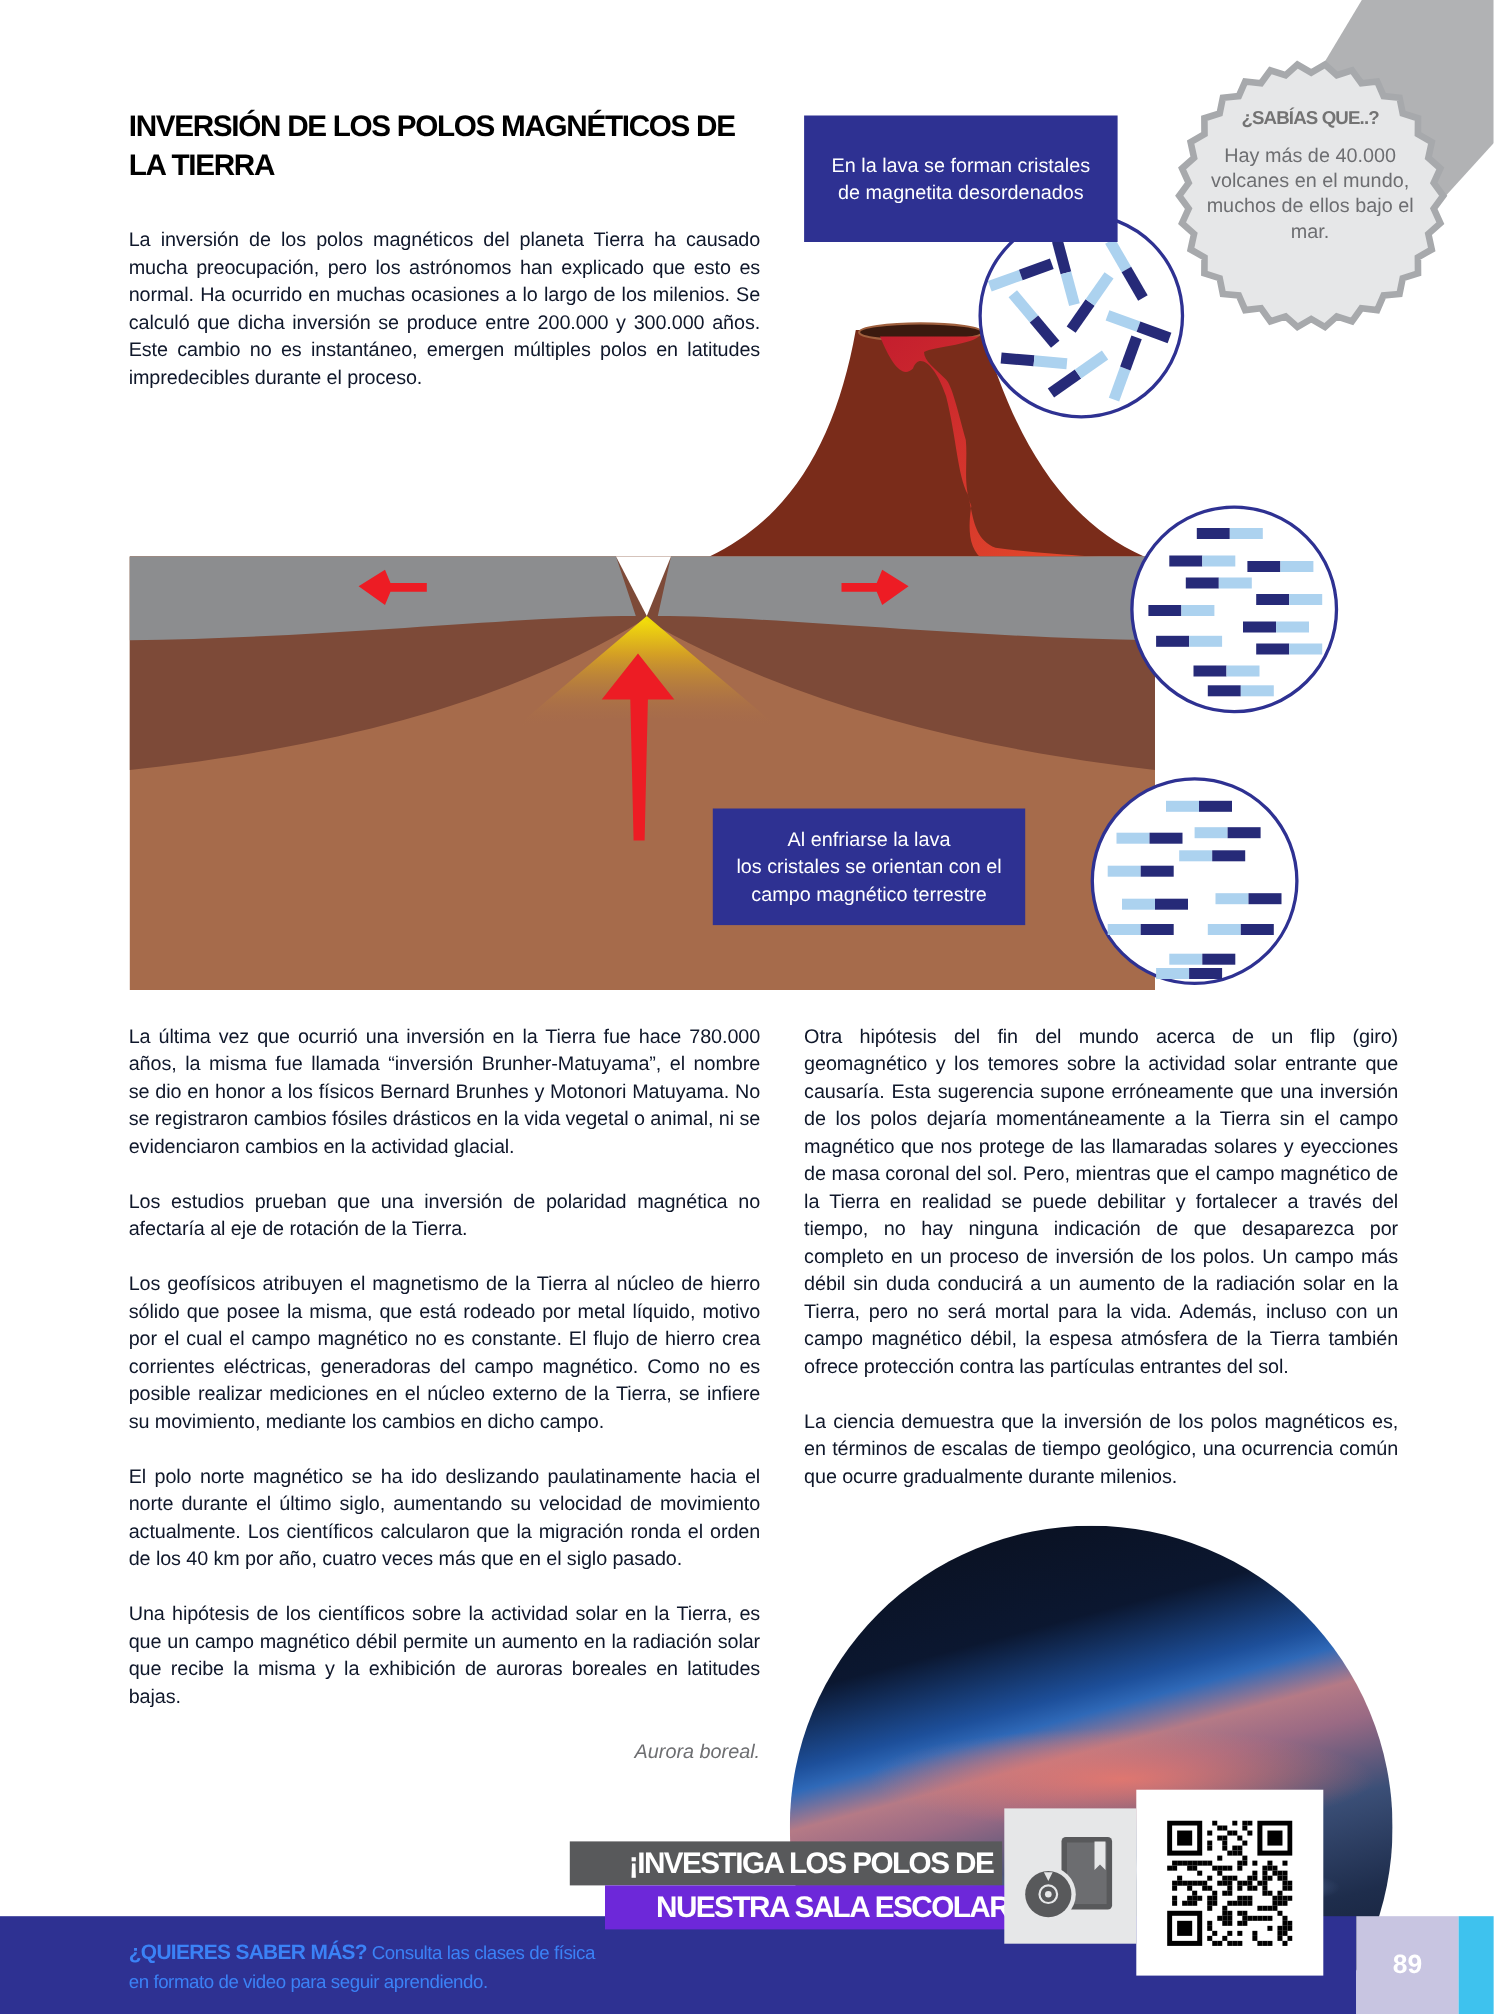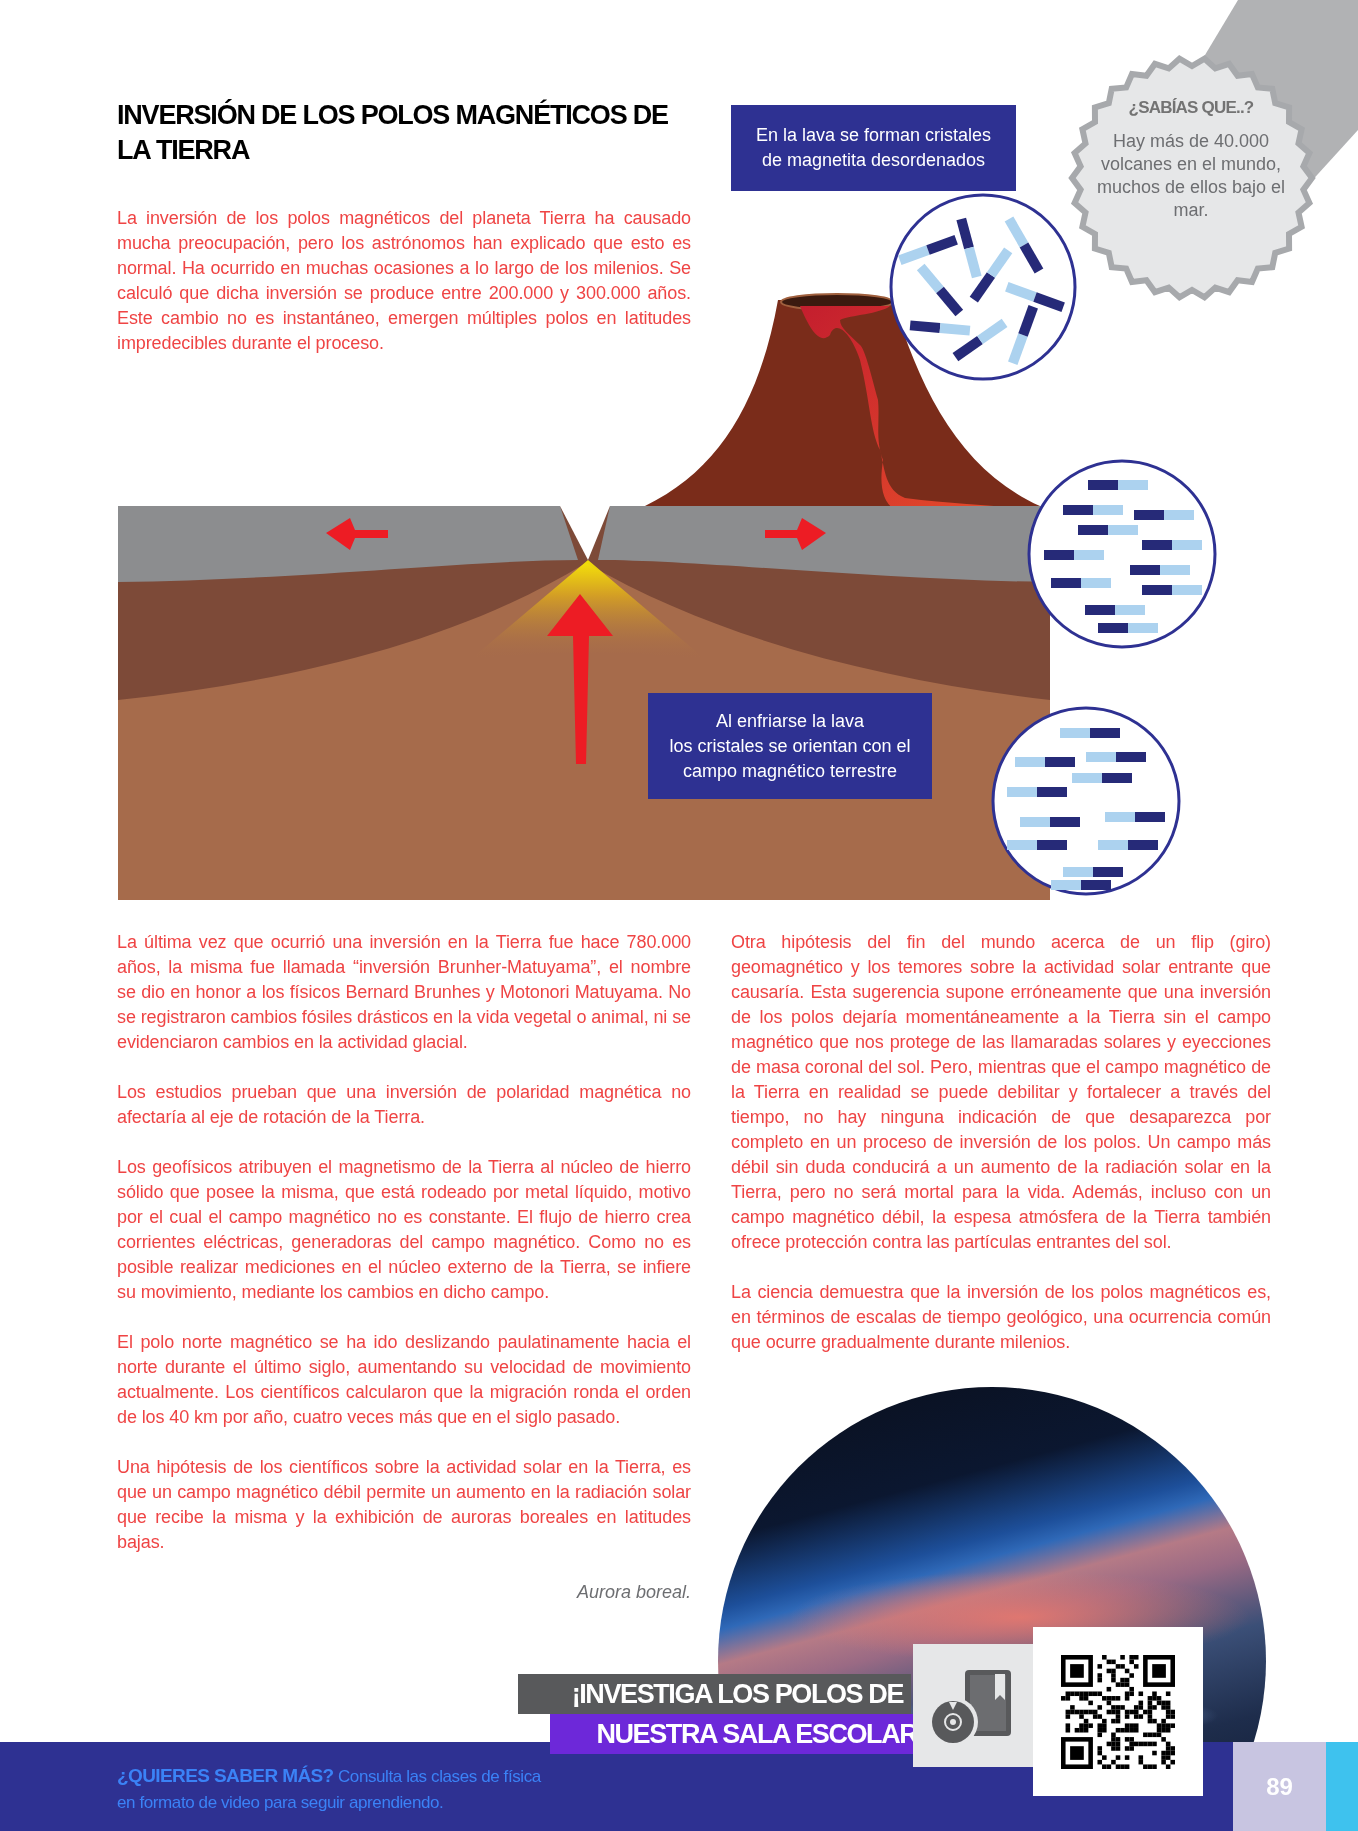--- a/index.html
+++ b/index.html
@@ -9,40 +9,40 @@
   .corner-ribbon { position: absolute; right: 0; top: 0; width: 240px; height: 240px; }
 
   .page-title {
     position: absolute; left: 117px; top: 98px; width: 560px;
     font-family: "Liberation Sans", sans-serif; font-weight: bold; font-size: 27px;
     line-height: 35px; color: #000000; letter-spacing: -1.2px;
   }
 
   .body-text {
     position: absolute; font-size: 18px; line-height: 25px; text-align: justify;
-    color: #ef4444; letter-spacing: -0.1px;
+    color: #0f172a; letter-spacing: -0.1px;
   }
   .body-text p { margin-bottom: 25px; }
   .body-text p:last-child { margin-bottom: 0; }
   .intro { left: 117px; top: 206px; width: 574px; }
   .col-left { left: 117px; top: 930px; width: 574px; }
   .col-right { left: 731px; top: 930px; width: 540px; }
 
   .caption {
     position: absolute; left: 117px; top: 1582px; width: 574px; text-align: right;
     font-style: italic; font-size: 18px; color: #6d6e71;
   }
 
   .label-box {
     position: absolute; background: #2e3192; color: #ffffff; text-align: center;
     font-size: 18px; line-height: 25px; display: flex; align-items: center; justify-content: center;
     flex-direction: column;
   }
-  .label-top { left: 731px; top: 105px; width: 285px; height: 86px; }
-  .label-bottom { left: 648px; top: 693px; width: 284px; height: 106px; }
+  .label-top { left: 731px; top: 105px; width: 285px; height: 115px; }
+  .label-bottom { left: 648px; top: 735px; width: 284px; height: 106px; }
 
   .diagram { position: absolute; left: 0; top: 0; width: 1358px; height: 920px; pointer-events: none; }
 
   .badge-text {
     position: absolute; left: 1073px; top: 98px; width: 236px; text-align: center; color: #6d6e71;
   }
   .badge-title { font-weight: bold; font-size: 17px; letter-spacing: -0.8px; color: #737373; margin-bottom: 12px; }
   .badge-body { font-size: 18px; line-height: 23px; }
 
   .photo-circle {

